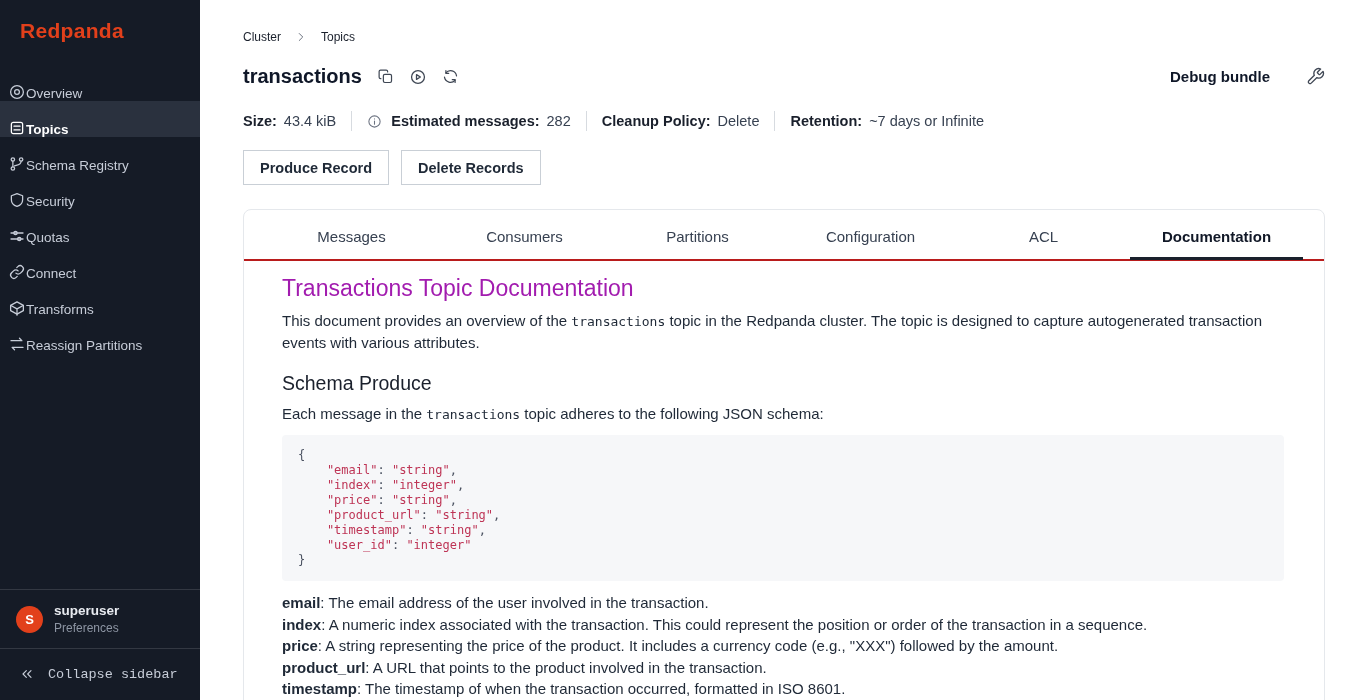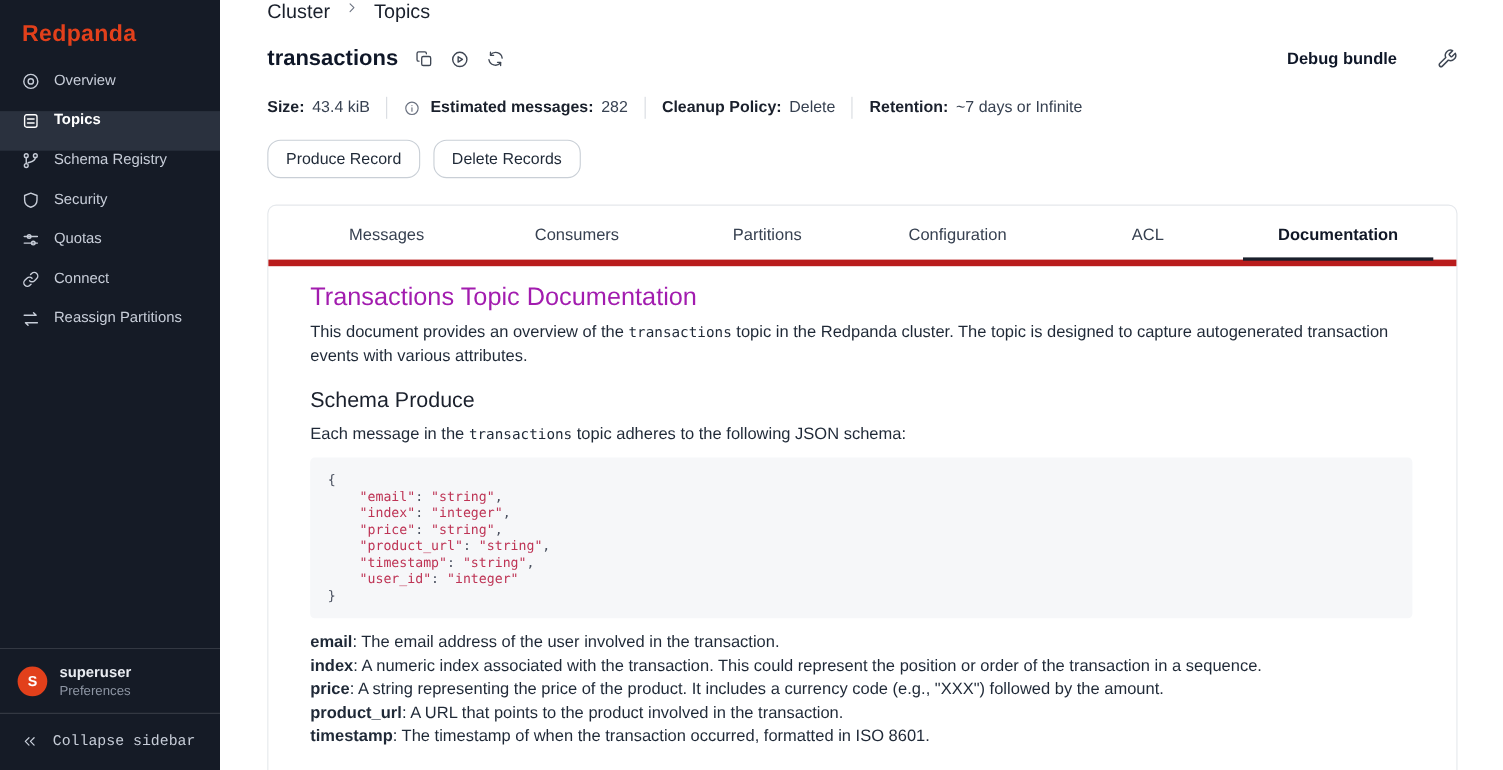--- a/index.html
+++ b/index.html
@@ -6,64 +6,64 @@
   html,body { width:1366px; height:700px; overflow:hidden; background:#fff;
     font-family:"Liberation Sans",sans-serif; color:#1f2937; }
   .app { display:flex; width:100%; height:100%; }
 
   
   .sidebar { width:200px; background:#151B26; color:#C7CDD8; display:flex;
     flex-direction:column; flex-shrink:0; }
   .logo { padding:19px 20px 14px; font-size:21px; font-weight:700; color:#E2401B;
     letter-spacing:.3px; }
   .nav { flex:1; padding-top:8px; }
-  .nav-item { height:36px; display:flex; align-items:flex-start; gap:12px; padding:0 19px;
+  .nav-item { height:36px; display:flex; align-items:flex-end; padding:0 8px;
     font-size:13.5px; cursor:pointer; white-space:nowrap; }
   .nav-item.active { background:#2A313E; color:#fff; font-weight:600; }
   .nav-icon { width:18px; height:18px; display:flex; flex-shrink:0; }
   svg.ic { stroke:currentColor; fill:none; stroke-width:1.7; stroke-linecap:round;
     stroke-linejoin:round; }
   .user-section { border-top:1px solid rgba(255,255,255,.13); padding:13px 16px;
     display:flex; gap:11px; align-items:center; }
   .avatar { width:27px; height:27px; border-radius:50%; background:#E2401B; color:#fff;
     font-size:13px; font-weight:600; display:flex; align-items:center; justify-content:center;
     flex-shrink:0; }
   .user-name { font-size:13.5px; font-weight:600; color:#E8EBF0; }
   .user-pref { font-size:12px; color:#8D95A3; margin-top:3px; cursor:pointer; }
   .collapse { border-top:1px solid rgba(255,255,255,.13); height:52px; display:flex;
     align-items:center; gap:11px; padding:0 19px; font-size:13.5px; cursor:pointer;font-family:Liberation Mono, monospace; }
 
   
   .main { flex:1; padding:0 41px 0 43px; overflow:hidden; }
-  .breadcrumb { display:flex; align-items:flex-start; gap:13px;
-    font-size:18px; color:#1A202C; }
+  .breadcrumb { margin-top:30px; display:flex; align-items:flex-start; gap:13px;
+    font-size:12px; color:#1A202C; }
   .crumb { cursor:pointer; }
   .crumb-sep { color:#6B7280; display:flex; }
   .title-row { margin-top:21px; display:flex; align-items:center; }
   .page-title { font-size:20px; font-weight:700; color:#0F1728; }
   .title-icons { display:flex; gap:15px; margin-left:15px; align-items:center; color:#3F4754; }
   .icon-btn { cursor:pointer; display:flex; }
   .header-right { margin-left:auto; display:flex; align-items:center; gap:36px; }
   .debug-bundle { font-size:15px; font-weight:600; color:#0F1728; cursor:pointer; }
   .wrench { color:#3F4754; }
 
   .stats { margin-top:23px; display:flex; align-items:center; font-size:14.5px; }
   .stat { display:flex; align-items:center; gap:7px; }
   .stat-label { font-weight:700; color:#1A202C; }
   .stat-value { color:#374151; }
   .stat-sep { width:1px; height:20px; background:#D7DBE0; margin:0 15px; }
   .info-icon { color:#6B7280; display:flex; margin-right:2px; }
 
   .actions { margin-top:19px; display:flex; gap:12px; }
-  .btn { background:#fff; border:1px solid #C9CFD6; border-radius:12px; padding:0 16px;
-    height:35px; font-size:14.5px; font-weight:400; color:#1F2937; font-family:inherit;
+  .btn { background:#fff; border:1px solid #C9CFD6; border-radius:0; padding:0 16px;
+    height:35px; font-size:14.5px; font-weight:700; color:#1F2937; font-family:inherit;
     cursor:pointer; }
 
   .card { margin-top:24px; border:1px solid #E5E8EC; border-radius:8px; background:#fff; }
-  .tabs { display:flex; padding:5px 21px 0; border-bottom:6px solid #b91c1c; }
+  .tabs { display:flex; padding:5px 21px 0; border-bottom:2px solid #b91c1c; }
   .tab { flex:1; text-align:center; padding:13px 0 14px; font-size:15px; color:#374151;
     font-weight:500; cursor:pointer; }
   .tab.active { color:#111827; font-weight:600; border-bottom:3px solid #1A202C;
     margin-bottom:-1px; padding-bottom:12px; }
 
   .doc { padding:14px 40px 30px 38px; }
   .doc-title { font-size:23px; font-weight:500; color:#a21caf; }
   .body-text { margin-top:8px; font-size:15px; line-height:21px; color:#1F2937; }
   .inline-code { font-family:"DejaVu Sans Mono",monospace; font-size:13px; color:#1F2937; }
   .doc-h2 { margin-top:19px; font-size:19.5px; font-weight:500; color:#1A202C; }
@@ -136,20 +136,29 @@
           <svg class="ic" width="18" height="18" viewBox="0 0 24 24">
               <path d="M10.5 13.5a4.3 4.3 0 0 0 6.1 0l2.6-2.6a4.3 4.3 0 0 0-6.1-6.1l-1.4 1.4"></path>
               <path d="M13.5 10.5a4.3 4.3 0 0 0-6.1 0l-2.6 2.6a4.3 4.3 0 0 0 6.1 6.1l1.4-1.4"></path>
             </svg>
         </span>
         <span>Connect</span>
       </div>
       <div class="nav-item">
         <span class="nav-icon">
           <svg class="ic" width="18" height="18" viewBox="0 0 24 24">
+              <path d="M20.5 15.5v-7l-8.5-4.7L3.5 8.5v7l8.5 4.7z"></path>
+              <path d="M3.8 8.7l8.2 4.4 8.2-4.4M12 21.5V13"></path>
+            </svg>
+        </span>
+        <span>Transforms</span>
+      </div>
+      <div class="nav-item">
+        <span class="nav-icon">
+          <svg class="ic" width="18" height="18" viewBox="0 0 24 24">
               <path d="M4 7.5h14.5l-3.2-3.2M20 16.5H5.5l3.2 3.2"></path>
             </svg>
         </span>
         <span>Reassign Partitions</span>
       </div>
     </nav>
 
     <div class="user-section">
       <div class="avatar">S</div>
       <div>

